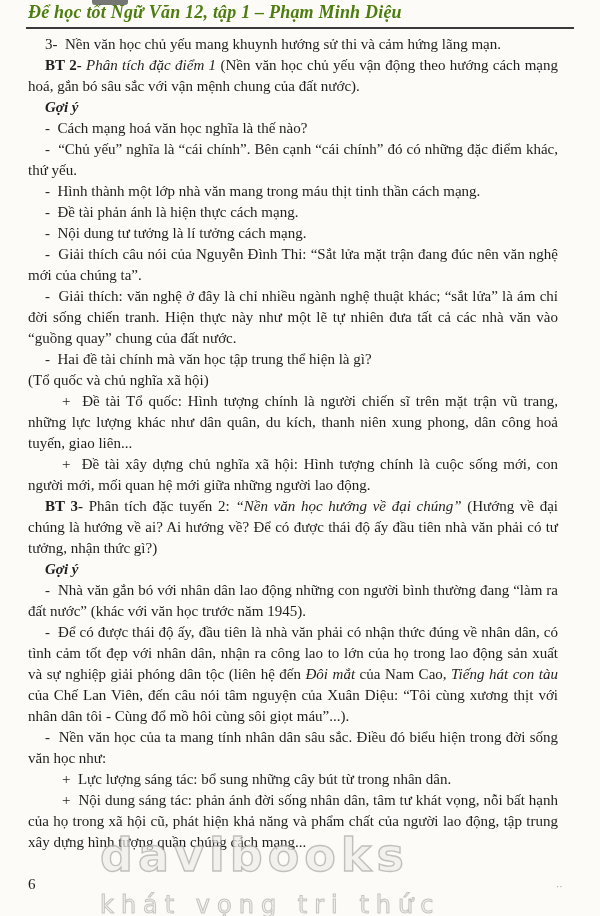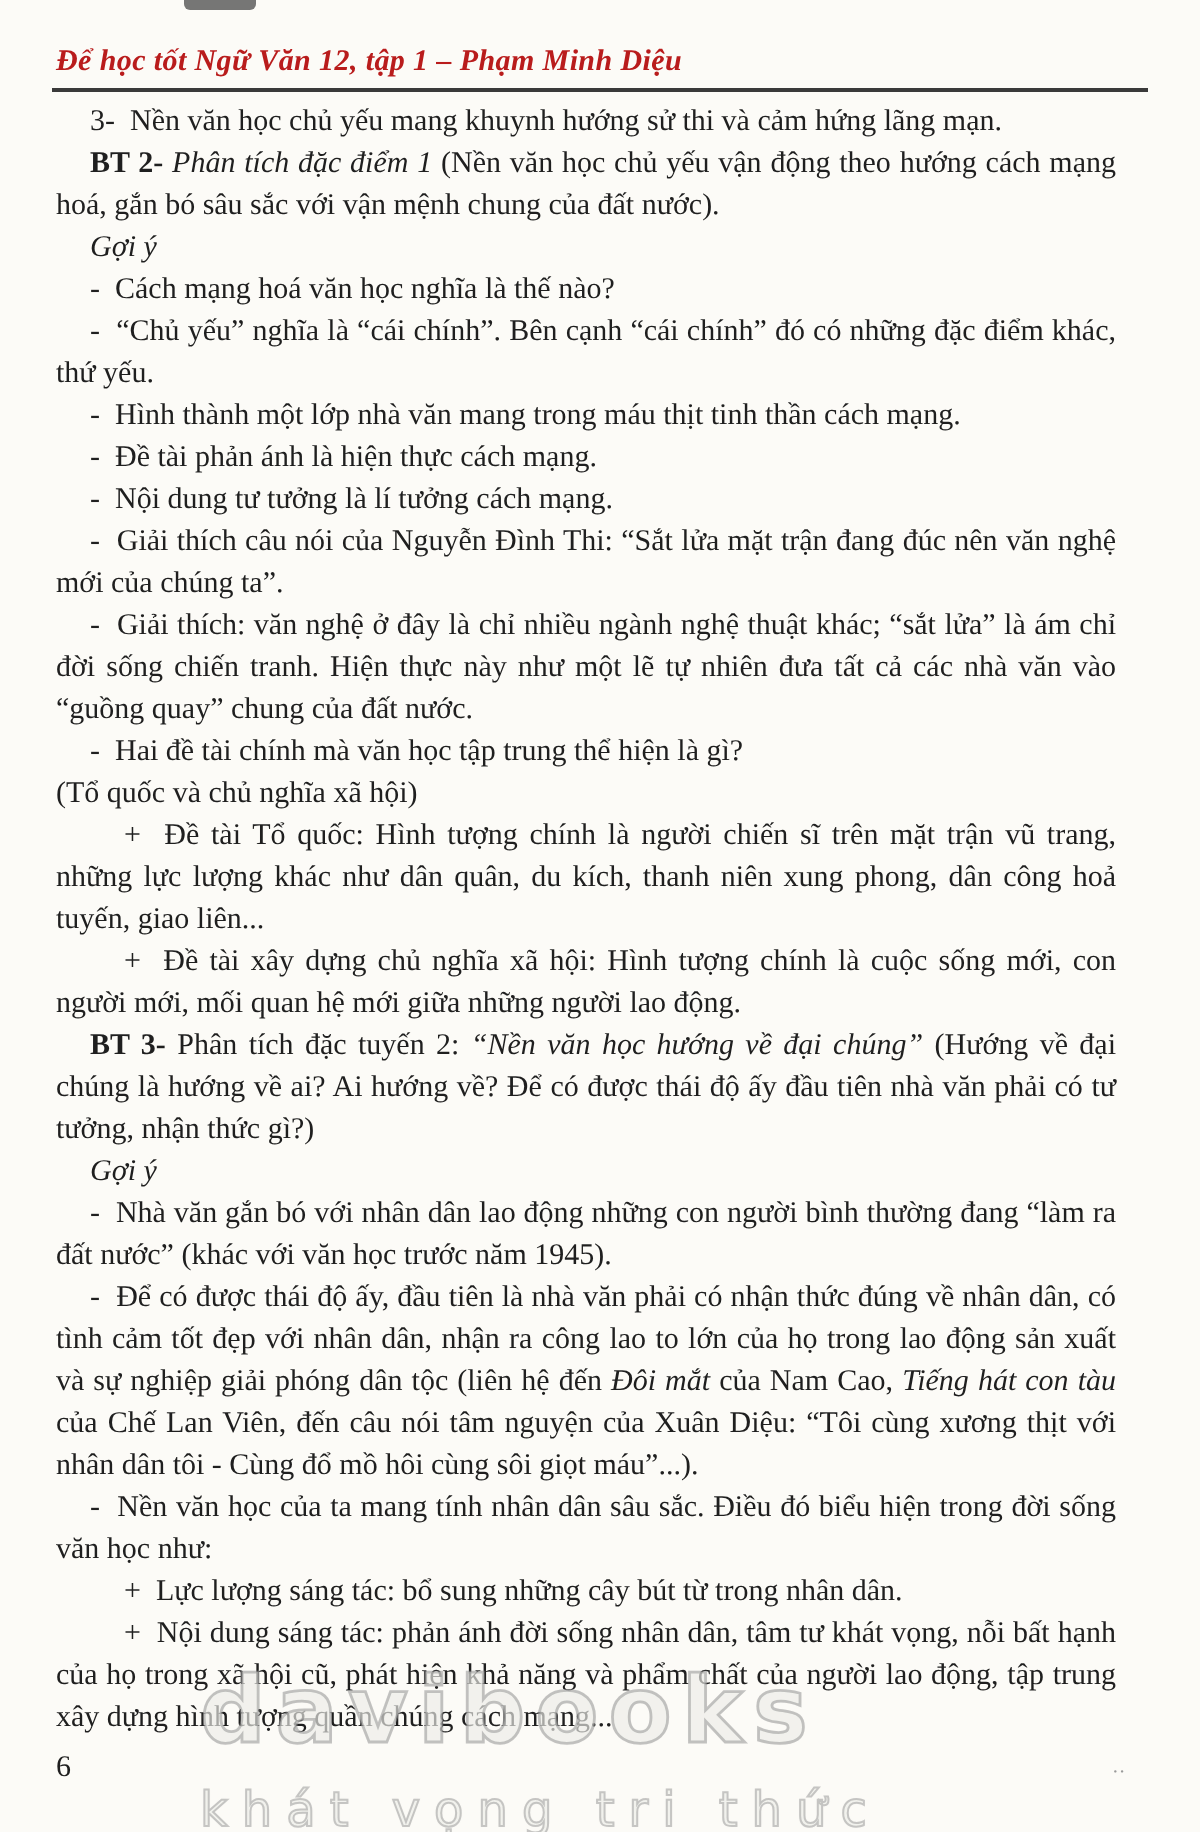--- a/index.html
+++ b/index.html
@@ -14,47 +14,47 @@
   }
   .artifact{
     position:absolute;top:0;left:92px;width:36px;height:5px;
     background:#4a4a4a;border-radius:0 0 3px 3px;opacity:.75;
   }
   .artifact2{
     position:absolute;top:884px;left:556px;width:10px;height:5px;
     color:#9a9a9a;font-size:10px;line-height:5px;
   }
   .header{
-    padding:23px 28px 0 28px;
-    font-size:15px;
+    padding:2px 28px 0 28px;
+    font-size:18px;
     font-weight:bold;
     font-style:italic;
     letter-spacing:.2px;
-    color:#b91c1c;
+    color:#4d7c0f;
   }
   .rule{
     margin:4px 26px 0 26px;
     border-top:2px solid #3a3a3a;
     height:0;
   }
   .content{
     position:relative;
     z-index:1;
     padding:5px 42px 0 28px;
     font-size:15px;
     line-height:21px;
     text-align:justify;
   }
   .para{margin:0;}
   .indent1{text-indent:17px;}
   .indent2{text-indent:34px;}
   .noindent{text-indent:0;}
   .b{font-weight:bold;}
   .i{font-style:italic;}
-  .bi{font-weight:normal;font-style:italic;margin-top:43px;}
+  .bi{font-weight:bold;font-style:italic;margin-top:43px;}
   .watermark{
     position:absolute;
     z-index:2;
     left:100px;width:400px;top:832px;
     pointer-events:none;
     font-family:"DejaVu Sans","Liberation Sans",sans-serif;
     color:rgba(250,249,244,0.55);
     -webkit-text-stroke:1.4px rgba(150,150,150,0.55);
     text-shadow:0 0 1px rgba(170,170,170,0.25);
   }

